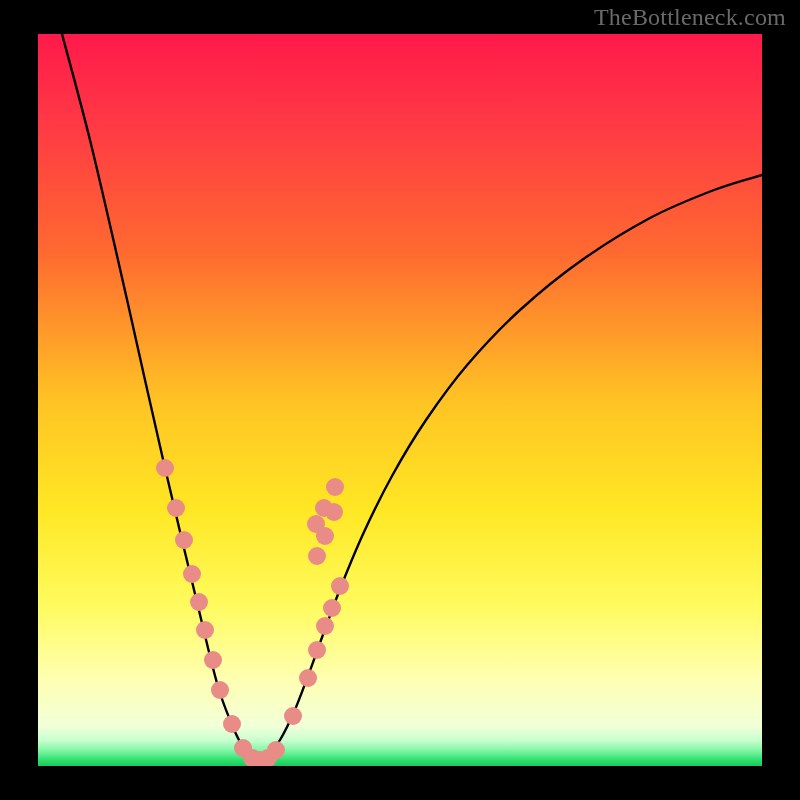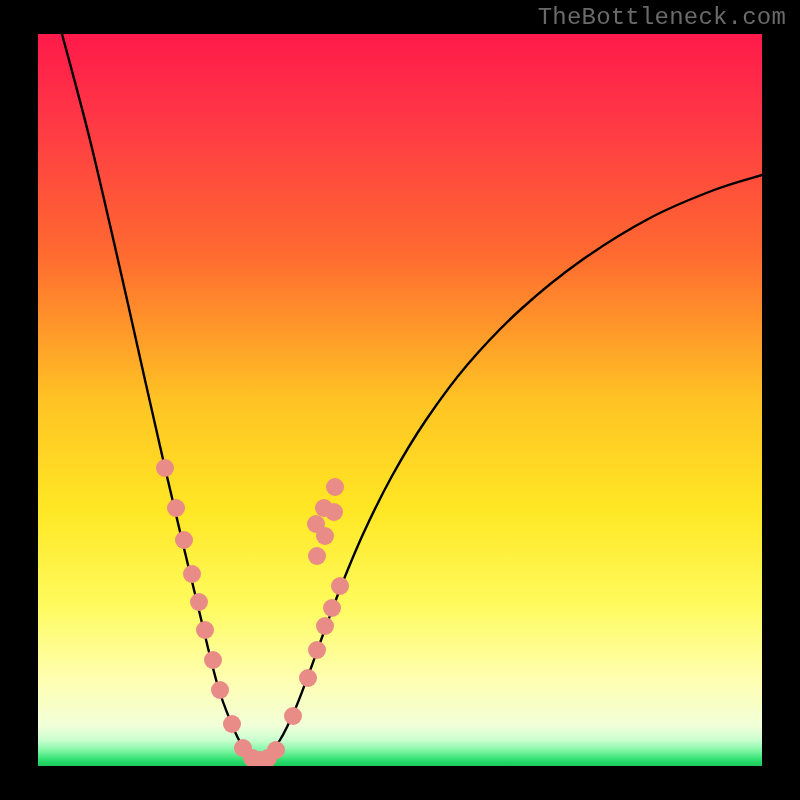--- a/index.html
+++ b/index.html
@@ -12,21 +12,21 @@
   }
   .container {
     position: relative;
     width: 800px;
     height: 800px;
   }
   .watermark {
     position: absolute;
     top: 4px;
     right: 14px;
-    font-family: Liberation Mono, monospace;
+    font-family: Liberation Serif, serif;
     font-size: 24px;
     font-weight: 500;
     color: #6a6a6a;
     letter-spacing: 0.2px;
     z-index: 10;
   }
   svg {
     position: absolute;
     top: 0;
     left: 0;

